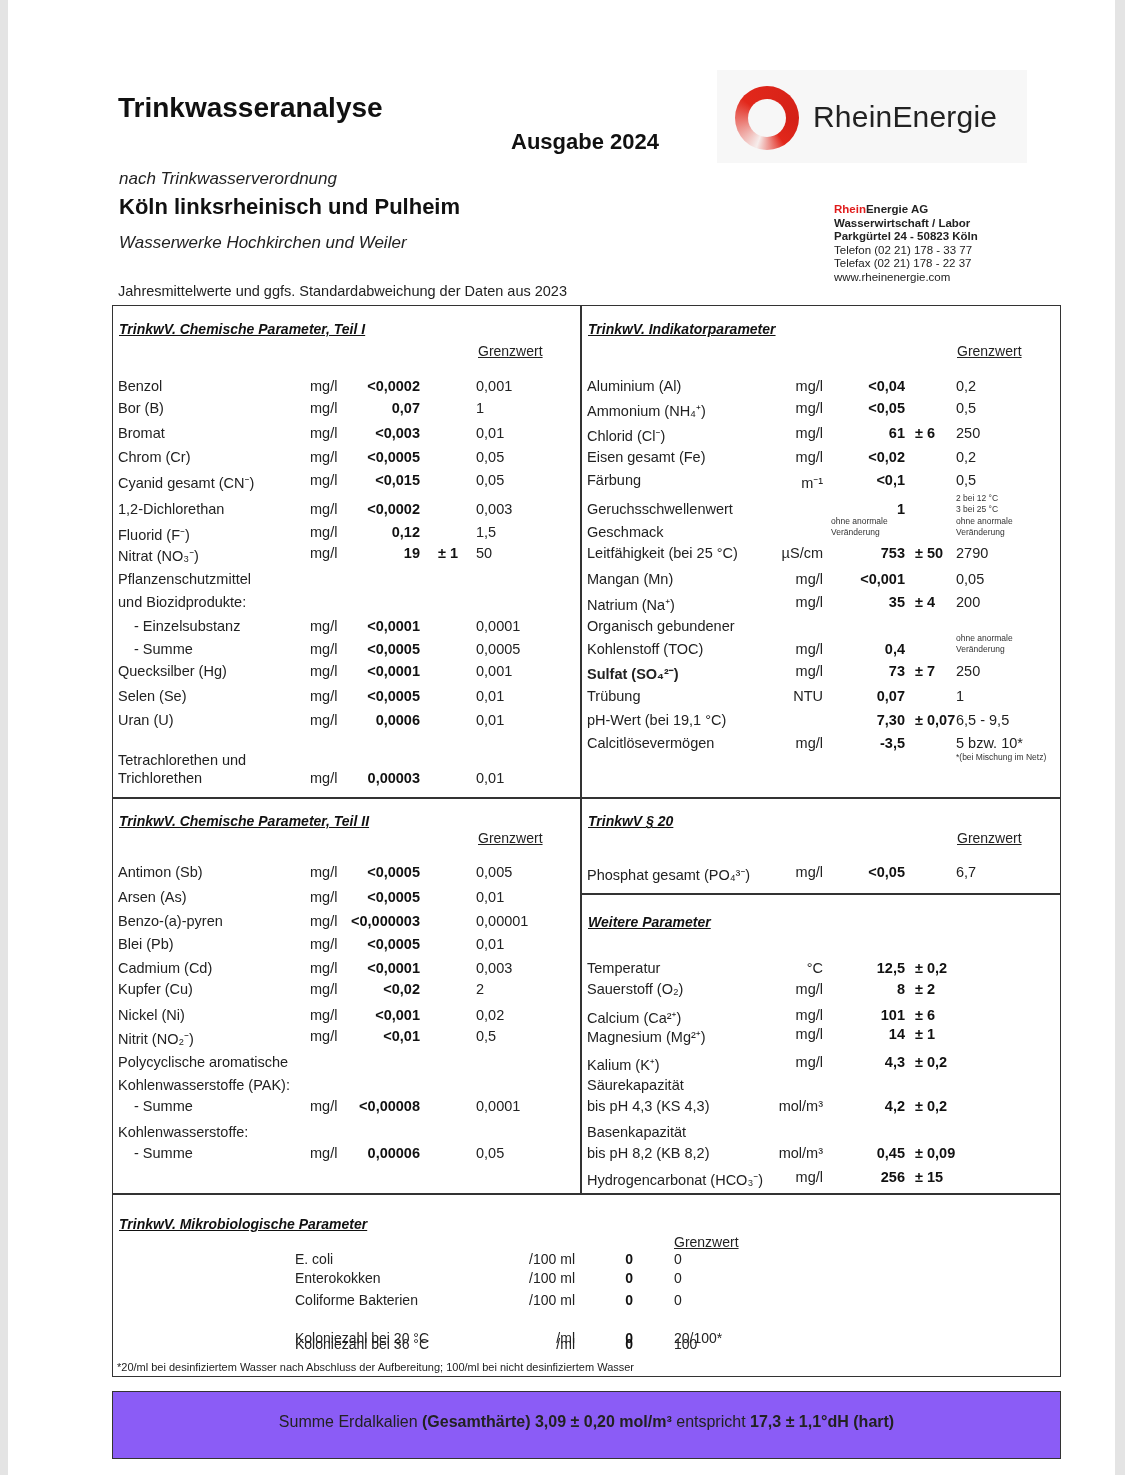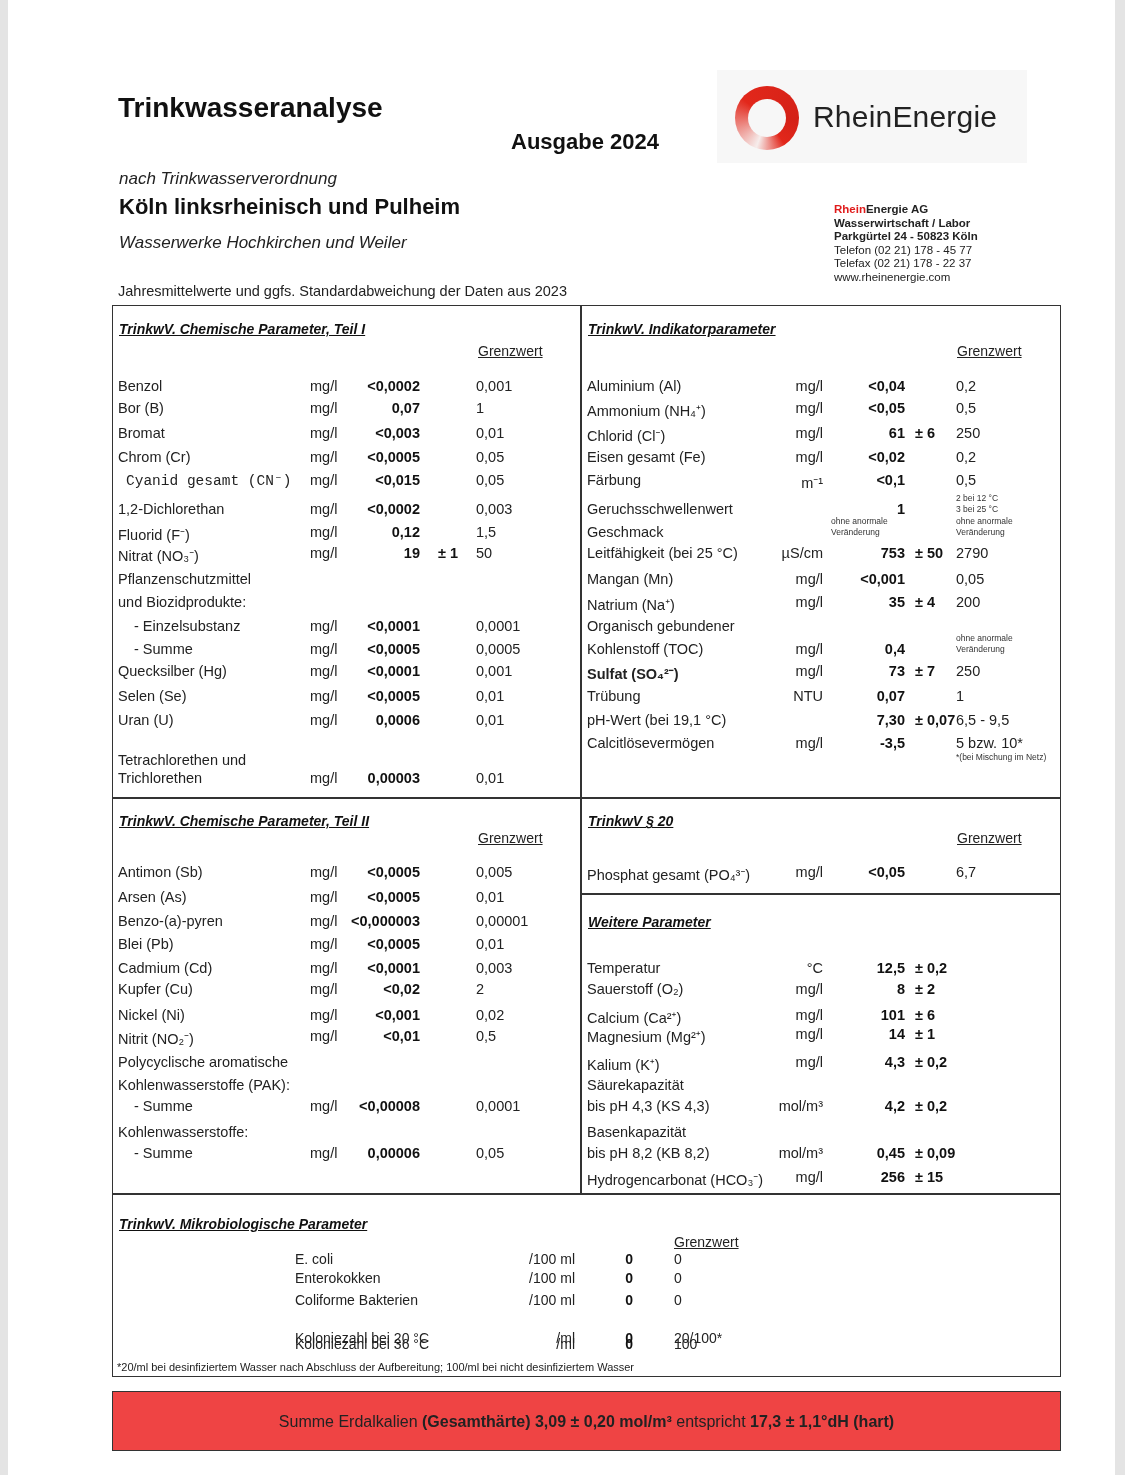--- a/index.html
+++ b/index.html
@@ -41,22 +41,22 @@
   .gw { position:absolute; font-size:14px; text-decoration:underline; color:#222; }
   .row { position:absolute; left:0; font-size:14.5px; color:#222; height:20px; }
   .row span { position:absolute; top:0; white-space:nowrap; }
   .val { font-weight:bold; color:#111; }
   .small { font-size:8.5px; line-height:11px; color:#333; }
 
   .micro .row { font-size:14px; }
   .footnote { position:absolute; font-size:11px; color:#222; }
 
   .hardness {
-    position:absolute; left:104px; top:1391px; width:949px; height:60px; box-sizing:border-box;
-    border:1.5px solid #333; background:#ef4444; text-align:center; font-size:16px; color:#222;
+    position:absolute; left:104px; top:1391px; width:949px; height:68px; box-sizing:border-box;
+    border:1.5px solid #333; background:#8b5cf6; text-align:center; font-size:16px; color:#222;
   }
   .hardness .l1 { position:absolute; left:0; right:0; top:21px; }
   .hardness .l2 { position:absolute; left:0; right:0; top:43px; }
 </style>
 </head>
 <body>
 
 <div class="page">
 
   <div class="abs title">Trinkwasseranalyse</div>
@@ -68,21 +68,21 @@
 
   <div class="abs logo-box">
     <div class="logo-ring"></div>
     <div class="logo-text">RheinEnergie</div>
   </div>
 
   <div class="abs contact">
     <div class="b"><span class="red">Rhein</span><span>Energie AG</span></div>
     <div class="b">Wasserwirtschaft / Labor</div>
     <div class="b">Parkgürtel  24 - 50823 Köln</div>
-    <div>Telefon  (02 21) 178 - 45 77</div>
+    <div>Telefon  (02 21) 178 - 33 77</div>
     <div>Telefax  (02 21) 178 - 22 37</div>
     <div>www.rheinenergie.com</div>
   </div>
 
   <div class="frame" style="left:104px;top:305px;width:470px;height:494px;"></div>
   <div class="frame" style="left:572px;top:305px;width:481px;height:494px;"></div>
   <div class="frame" style="left:104px;top:797px;width:470px;height:398px;"></div>
   <div class="frame" style="left:572px;top:797px;width:481px;height:98px;"></div>
   <div class="frame" style="left:572px;top:893px;width:481px;height:302px;"></div>
   <div class="frame" style="left:104px;top:1193px;width:949px;height:184px;"></div>
@@ -112,21 +112,21 @@
         <span style="left: 358px;">0,01</span>
       </div>
       <div class="row" style="top: 449px; width: 100%;">
         <span style="left: 0px;">Chrom (Cr)</span>
         <span style="left: 192px;">mg/l</span>
         <span class="val" style="right: 158px; text-align: right;">&lt;0,0005</span>
         <span class="val" style="left: 320px;"></span>
         <span style="left: 358px;">0,05</span>
       </div>
       <div class="row" style="top: 472px; width: 100%;">
-        <span style="left: 8px; font-family: Liberation Mono, monospace;">Cyanid gesamt (CN⁻)</span>
+        <span style="left: 0px;">Cyanid gesamt (CN⁻)</span>
         <span style="left: 192px;">mg/l</span>
         <span class="val" style="right: 158px; text-align: right;">&lt;0,015</span>
         <span class="val" style="left: 320px;"></span>
         <span style="left: 358px;">0,05</span>
       </div>
       <div class="row" style="top: 501px; width: 100%;">
         <span style="left: 0px;">1,2-Dichlorethan</span>
         <span style="left: 192px;">mg/l</span>
         <span class="val" style="right: 158px; text-align: right;">&lt;0,0002</span>
         <span class="val" style="left: 320px;"></span>

